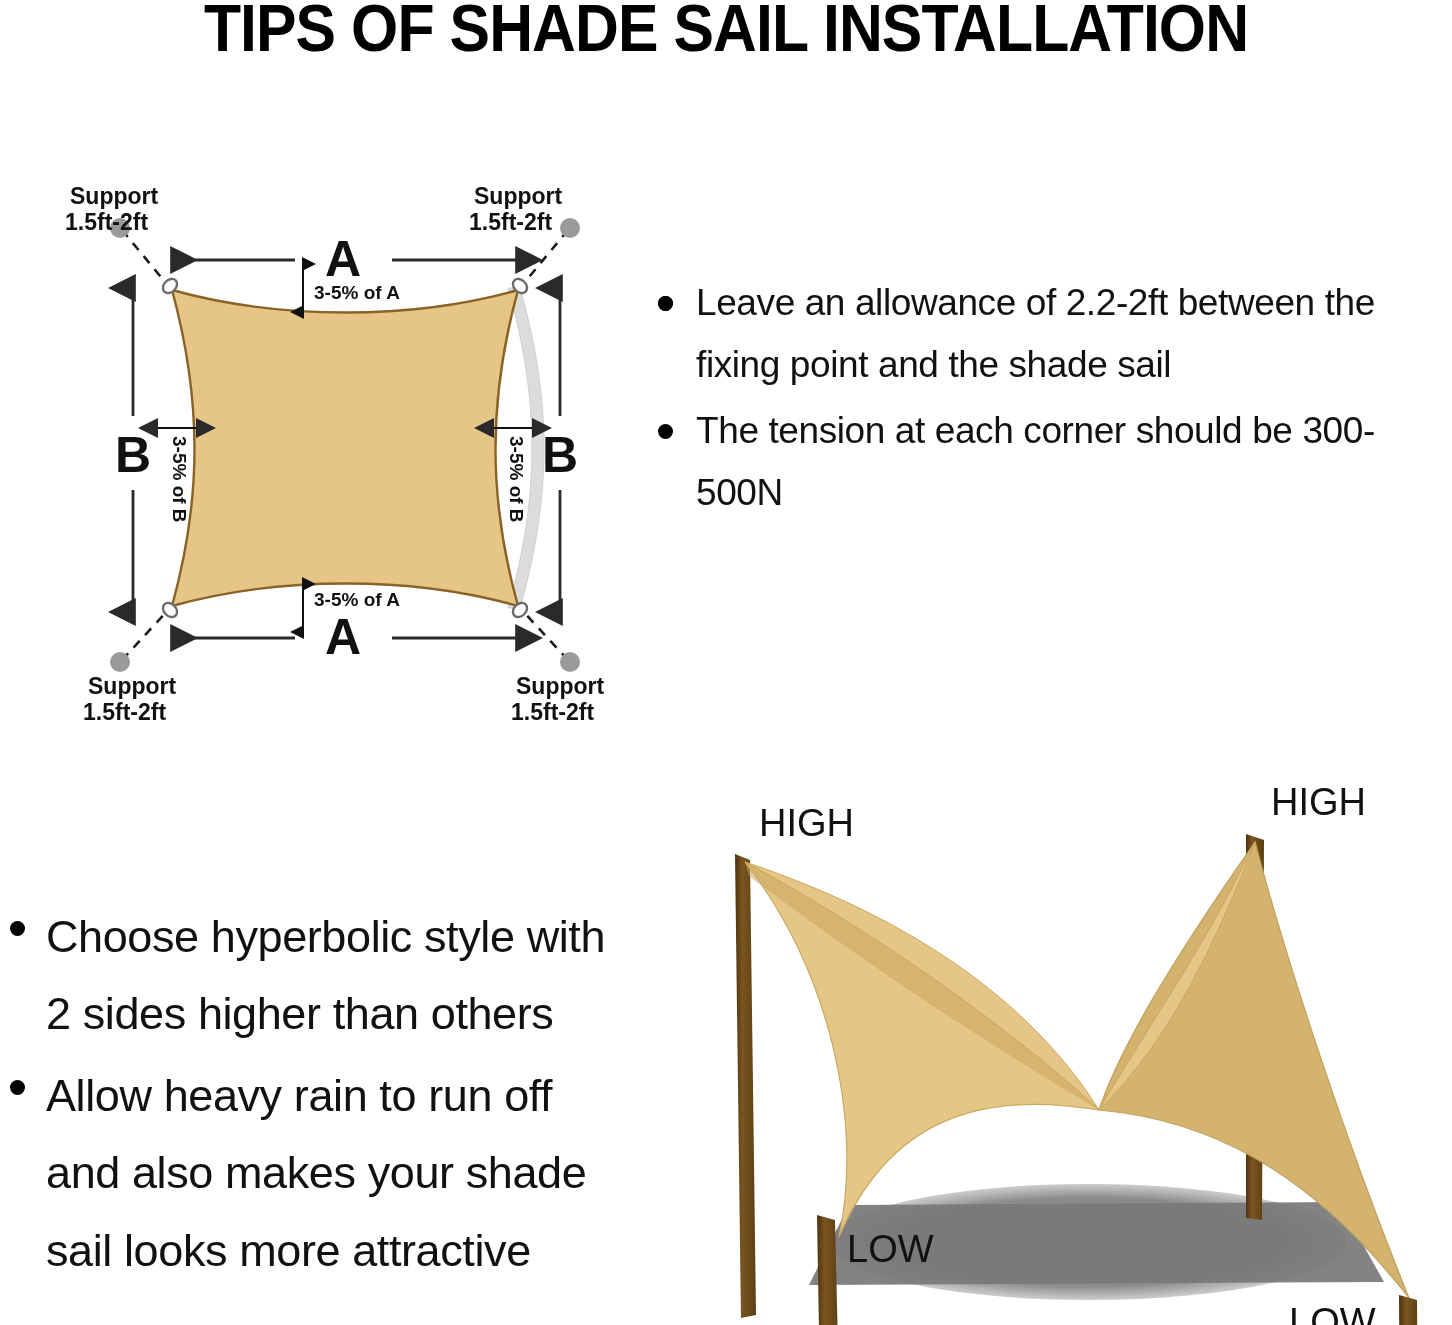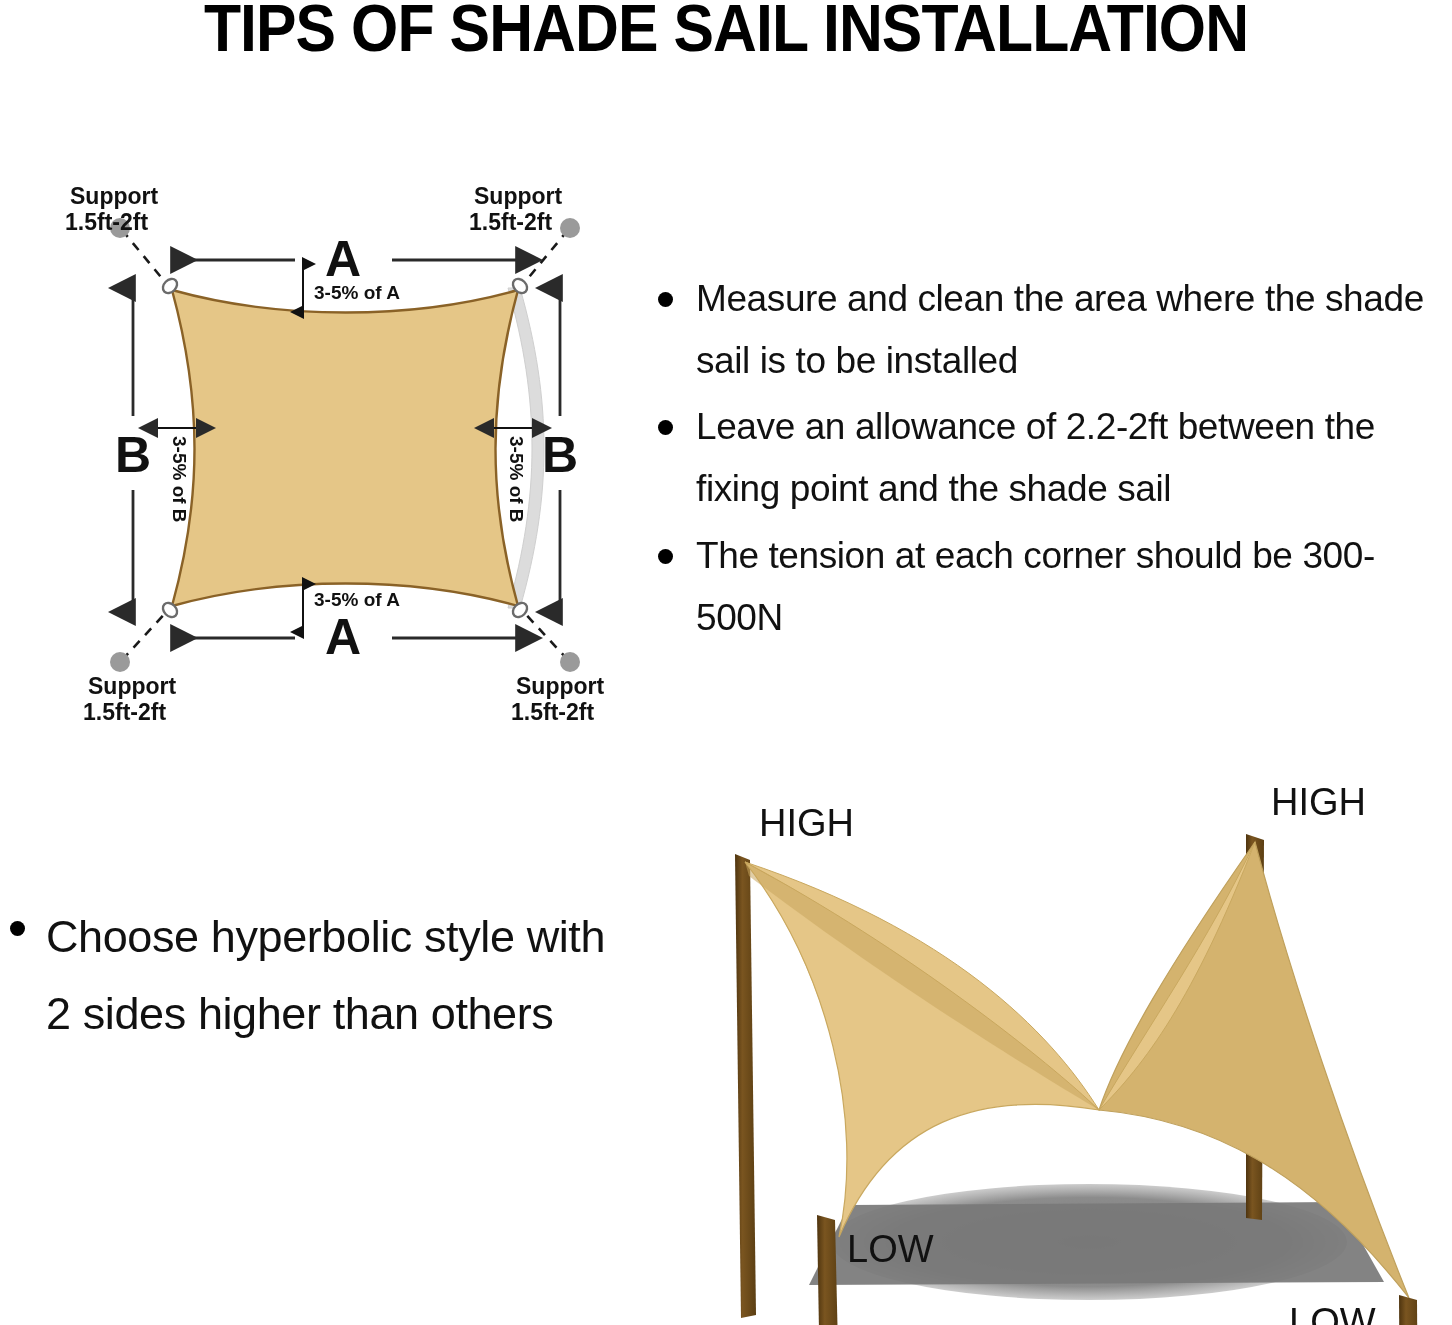--- a/index.html
+++ b/index.html
@@ -185,38 +185,41 @@
       <text class="svg-label" x="476" y="534" font-size="23" font-weight="bold">Support</text>
       <text class="svg-label" x="471" y="560" font-size="23" font-weight="bold">1.5ft-2ft</text>
     </g>
   </svg>
 </div>
 
 <div class="panel" id="tips-list">
   <ul class="bullets">
     <li>
       <span class="dot"></span>
-      <span>Measure and clean the area where the shade sail is to be installed</span>
     </li>
     <li>
       <span class="dot"></span>
       <span>Leave an allowance of 2.2-2ft between the fixing point and the shade sail</span>
     </li>
     <li>
       <span class="dot"></span>
       <span>The tension at each corner should be 300-500N</span>
     </li>
   </ul>
 </div>
 
 <div class="panel" id="style-list">
   <ul class="bullets">
     <li>
       <span class="dot"></span>
       <span>Choose hyperbolic style with 2 sides higher than others</span>
+    </li>
+    <li>
+      <span class="dot"></span>
+      <span>Allow heavy rain to run off and also makes your shade sail looks more attractive</span>
     </li>
   </ul>
 </div>
 
 <div class="panel" id="hyperbolic">
   <svg width="812" height="535" viewBox="0 0 812 535">
 
     <defs>
       <radialGradient id="shadowGrad" cx="50%" cy="50%" r="62%">
         <stop offset="0%" stop-color="#6f6f6f" stop-opacity="0.95"></stop>

